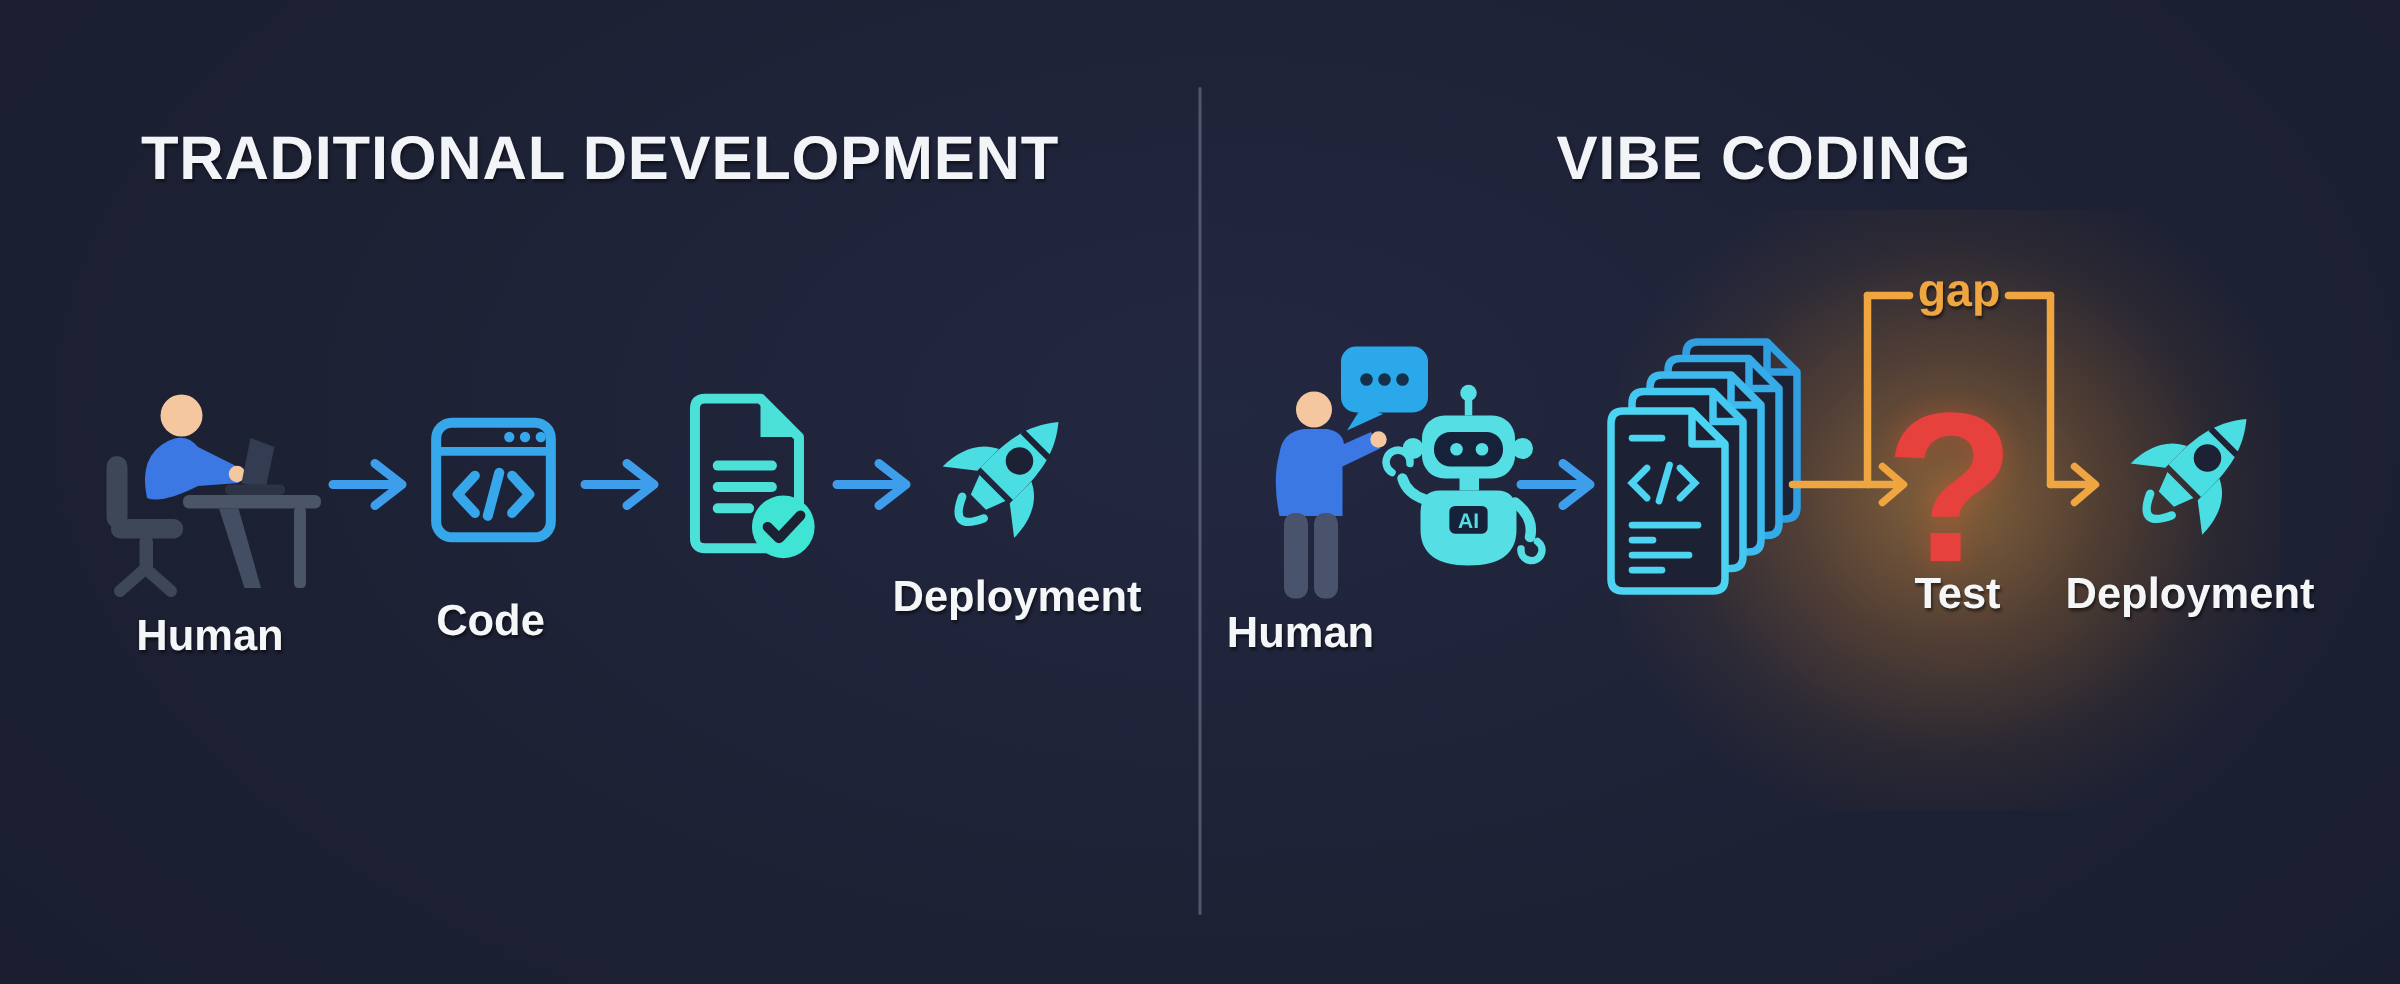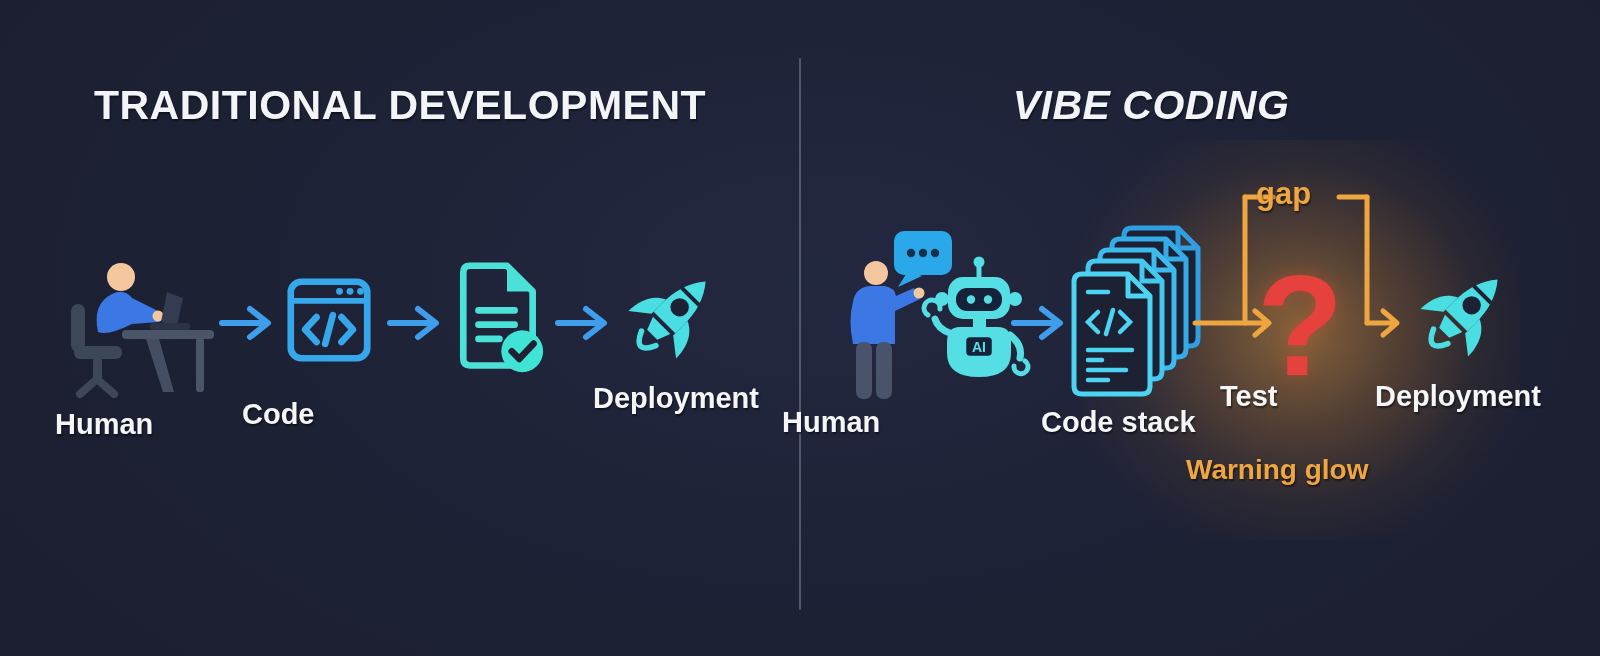--- a/index.html
+++ b/index.html
@@ -8,21 +8,21 @@
     background:radial-gradient(1100px 640px at 50% 42%, #232841 0%, #1d2134 55%, #1a1e30 100%);
     font-family:"Liberation Sans", sans-serif;
     padding-left:32px;
   }
   .abs{position:absolute;}
   .panel-title{
     color:#f2f4f7;font-size:41px;font-weight:700;letter-spacing:.5px;
     text-align:center;white-space:nowrap;text-shadow:1px 2px 2px rgba(0,0,0,.45);
   }
   .step-label{
-    color:#f5f6f8;font-size:29px;font-weight:700;text-align:left;white-space:nowrap;
+    color:#f5f6f8;font-size:29px;font-weight:700;text-align:center;white-space:nowrap;
     text-shadow:1px 2px 2px rgba(0,0,0,.5);
   }
   .orange-text{color:#f0a640;}
   .divider{width:2px;background:#5a6278;opacity:.85;border-radius:1px;}
   .glow{
     background:radial-gradient(ellipse at 50% 48%,
       rgba(247,168,62,.48) 0%, rgba(196,126,48,.30) 33%,
       rgba(126,84,40,.14) 58%, rgba(126,84,40,0) 78%);
     pointer-events:none;
   }
@@ -104,21 +104,21 @@
       <path d="M38 63 L62 63 L57 76 L43 76 Z" fill="#4adee3"></path>
       <path d="M40 81 Q50 103 60 81" fill="none" stroke="#4adee3" stroke-width="5.5" stroke-linecap="round"></path>
     </g>
   </svg>
   <div class="abs step-label" style="left:593px;top:382px;width:170px;">Deployment</div>
 
   <div class="abs divider" style="left:799px;top:58px;height:552px;"></div>
 
   <div class="abs glow" style="left:1080px;top:140px;width:440px;height:400px;"></div>
 
-  <div class="abs panel-title" style="left:756px;top:82px;width:790px;font-style:italic;">VIBE CODING</div>
+  <div class="abs panel-title" style="left:781px;top:82px;width:790px;">VIBE CODING</div>
 
   <svg class="abs" style="left:833px;top:250px;" width="95" height="155" viewBox="0 0 95 155">
     <circle cx="43" cy="23" r="12" fill="#f5c79e"></circle>
     <path d="M20 52 Q22 38 36 36 L52 36 Q62 38 63 46 L81 38 L87 49 L62 61 L62 94 L20 94 Q15 70 20 52 Z" fill="#3b78e3"></path>
     <circle cx="86" cy="43" r="5.5" fill="#f5c79e"></circle>
     <rect x="23" y="92" width="16" height="57" rx="7" fill="#49536b"></rect>
     <rect x="43" y="92" width="16" height="57" rx="7" fill="#49536b"></rect>
   </svg>
 
   <svg class="abs" style="left:876px;top:226px;" width="80" height="64" viewBox="0 0 80 64">
@@ -165,21 +165,20 @@
       <line x1="20" y1="66" x2="40" y2="66"></line>
       <path d="M30 86 L20 96 L30 106"></path>
       <path d="M52 86 L62 96 L52 106"></path>
       <line x1="45" y1="84" x2="38" y2="108"></line>
       <line x1="20" y1="124" x2="64" y2="124"></line>
       <line x1="20" y1="134" x2="34" y2="134"></line>
       <line x1="20" y1="144" x2="58" y2="144"></line>
       <line x1="20" y1="154" x2="40" y2="154"></line>
     </g>
   </svg>
-  <div class="abs step-label" style="left:1041px;top:406px;width:170px;">Code stack</div>
 
   <svg class="abs" style="left:1185px;top:185px;" width="235" height="160" viewBox="0 0 235 160">
     <g stroke="#f0a640" stroke-width="5" fill="none" stroke-linecap="round" stroke-linejoin="round">
       <path d="M60 12 L88 12"></path>
       <path d="M154 12 L182 12"></path>
       <path d="M60 12 L60 138"></path>
       <path d="M182 12 L182 138"></path>
       <path d="M10 138 L80 138 M70 126 L84 138 L70 150"></path>
       <path d="M182 138 L206 138 M198 126 L212 138 L198 150"></path>
     </g>
@@ -195,15 +194,14 @@
       <line x1="38" y1="23" x2="62" y2="23" stroke="#1d2134" stroke-width="4"></line>
       <circle cx="50" cy="38" r="9" fill="#1d2134"></circle>
       <path d="M35 42 C22 48 17 62 17 76 L35 62 Z" fill="#4adee3"></path>
       <path d="M65 42 C78 48 83 62 83 76 L65 62 Z" fill="#4adee3"></path>
       <path d="M38 63 L62 63 L57 76 L43 76 Z" fill="#4adee3"></path>
       <path d="M40 81 Q50 103 60 81" fill="none" stroke="#4adee3" stroke-width="5.5" stroke-linecap="round"></path>
     </g>
   </svg>
   <div class="abs step-label" style="left:1375px;top:380px;width:170px;">Deployment</div>
 
-  <div class="abs step-label orange-text" style="left:1186px;top:454px;width:240px;font-size:28px;">Warning glow</div>
 
 </div>
 
 </body></html>

